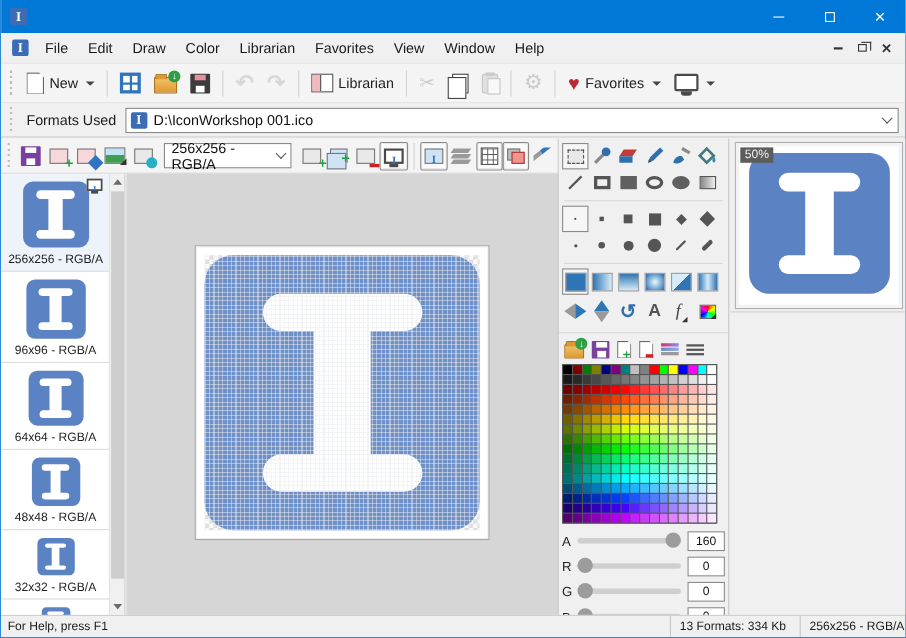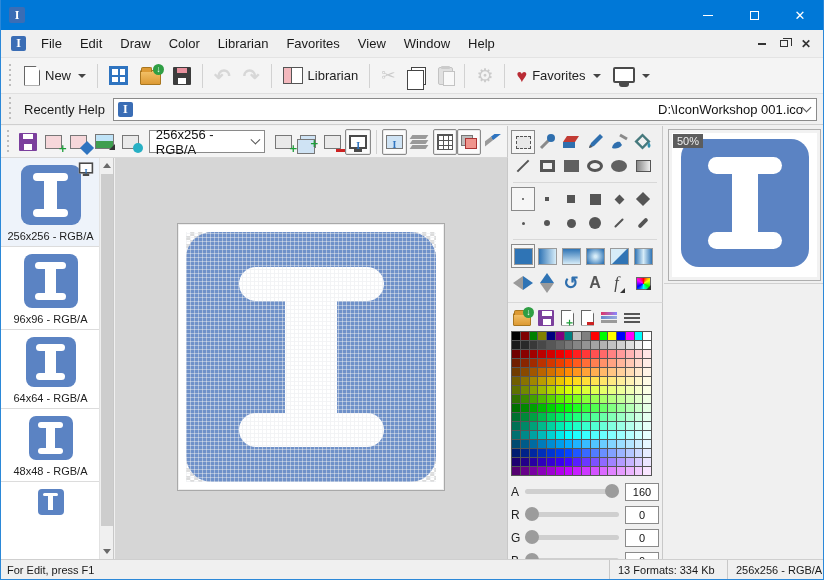--- a/index.html
+++ b/index.html
@@ -81,21 +81,21 @@
   .i-heart{font-size:18px;color:#b92b34;line-height:1;}
   .i-monitor{width:22px;height:16px;border:2px solid #4a4a4a;background:#fff;border-radius:2px;position:relative;margin-top:-2px;}
   .i-monitor:after{content:"";position:absolute;left:50%;transform:translateX(-50%);bottom:-6px;width:10px;height:4px;background:#4a4a4a;border-radius:0 0 3px 3px;}
 
   
   .recentbar{position:absolute;left:0;top:94px;width:100%;height:31px;background:#f0f0f0;
              border-bottom:1px solid #cfcfcf;display:flex;align-items:center;padding:0 6px 0 4px;}
   .recent-label{font-size:13px;color:#1a1a1a;margin:0 8px 0 6px;white-space:nowrap;}
   .recent-combo{flex:1;height:23px;background:#fff;border:1px solid #8a8a8a;display:flex;align-items:center;padding:0 6px 0 4px;}
   .recent-combo .app-mini{width:15px;height:15px;margin-right:6px;}
-  .recent-path{font-size:13px;color:#111;flex:1;text-align:right;}
+  .recent-path{font-size:13px;color:#111;flex:1;}
   .chev{width:7px;height:7px;border-right:1px solid #555;border-bottom:1px solid #555;transform:rotate(45deg);margin-top:-4px;}
 
   
   .toolbar2{position:absolute;left:0;top:126px;width:507px;height:32px;background:#f4f4f4;
             border-bottom:1px solid #d8d8d8;border-right:1px solid #c8c8c8;display:flex;align-items:center;padding:0 2px;}
   .fmt-select{width:148px;height:23px;background:#fff;border:1px solid #8a8a8a;display:flex;align-items:center;
               padding:0 6px;font-size:13px;color:#111;margin:0 6px;}
   .fmt-select .chev{margin-left:auto;}
   .i-win{width:17px;height:14px;border:1px solid #777;background:#f6d7da;position:relative;}
   .i-win.gray{background:#e9e9e9;}
@@ -322,21 +322,21 @@
       <span class="drop-arrow"></span>
     </div>
     <div class="tbtn">
       <span class="ico i-monitor"></span>
       <span class="drop-arrow"></span>
     </div>
   </div>
 
   <div class="recentbar">
     <span class="grip"></span>
-    <span class="recent-label">Recently Help</span>
+    <span class="recent-label">Formats Used</span>
     <div class="recent-combo">
       <span class="app-mini">I</span>
       <span class="recent-path">D:\IconWorkshop 001.ico</span>
       <span class="chev"></span>
     </div>
   </div>
 
   <div class="toolbar2">
     <span class="grip"></span>
     <div class="tbtn small">
@@ -437,20 +437,30 @@
         </div>
         <div class="side-item">
           <div class="thumb">
             <div class="app-icon" style="width: 44px; height: 44px; border-radius: 7px;">
               <span class="bar-top"></span>
               <span class="bar-bottom"></span>
               <span class="stem"></span>
             </div>
           </div>
           <div class="side-label">48x48 - RGB/A</div>
+        </div>
+        <div class="side-item">
+          <div class="thumb">
+            <div class="app-icon" style="width: 34px; height: 34px; border-radius: 5px;">
+              <span class="bar-top"></span>
+              <span class="bar-bottom"></span>
+              <span class="stem"></span>
+            </div>
+          </div>
+          <div class="side-label">32x32 - RGB/A</div>
         </div>
         <div class="side-item" style="border-bottom: none; padding-bottom: 20px;">
           <div class="thumb">
             <div class="app-icon" style="width: 26px; height: 26px; border-radius: 4px;">
               <span class="bar-top"></span>
               <span class="stem"></span>
             </div>
           </div>
         </div>
       </div>
@@ -943,18 +953,18 @@
           <span class="slider-label">B</span>
           <div class="slider-track">
             <div class="slider-thumb" style="left: calc(0% + 0px);"></div>
           </div>
           <div class="slider-val">0</div>
         </div>
       </div>
   </div>
 
   <div class="statusbar">
-    <span class="sb-help">For Edit, press F1</span>
+    <span class="sb-help">For Help, press F1</span>
     <span class="sb-cell sb-formats">13 Formats: 334 Kb</span>
     <span class="sb-cell sb-format">256x256 - RGB/A</span>
   </div>
 
 </div>
 
 </body></html>

